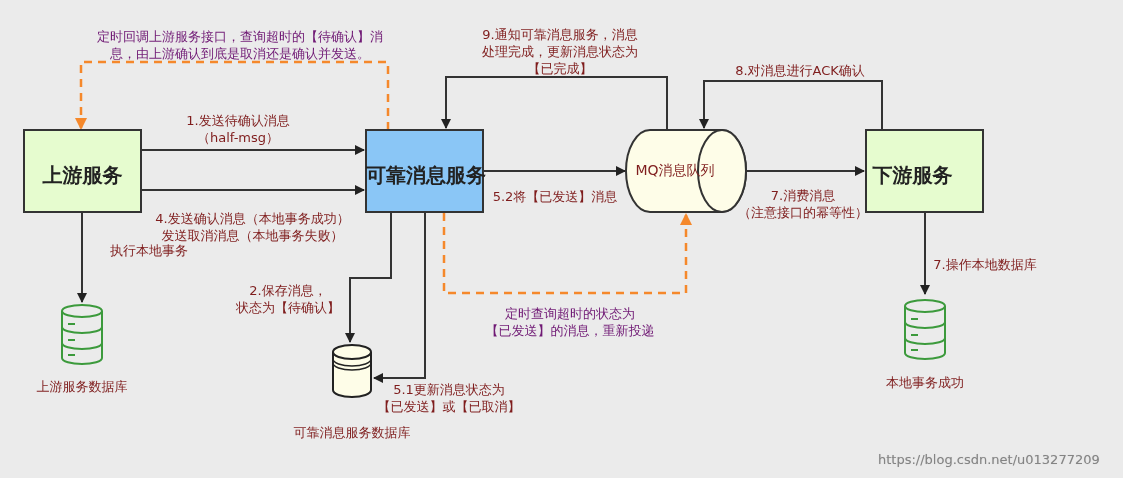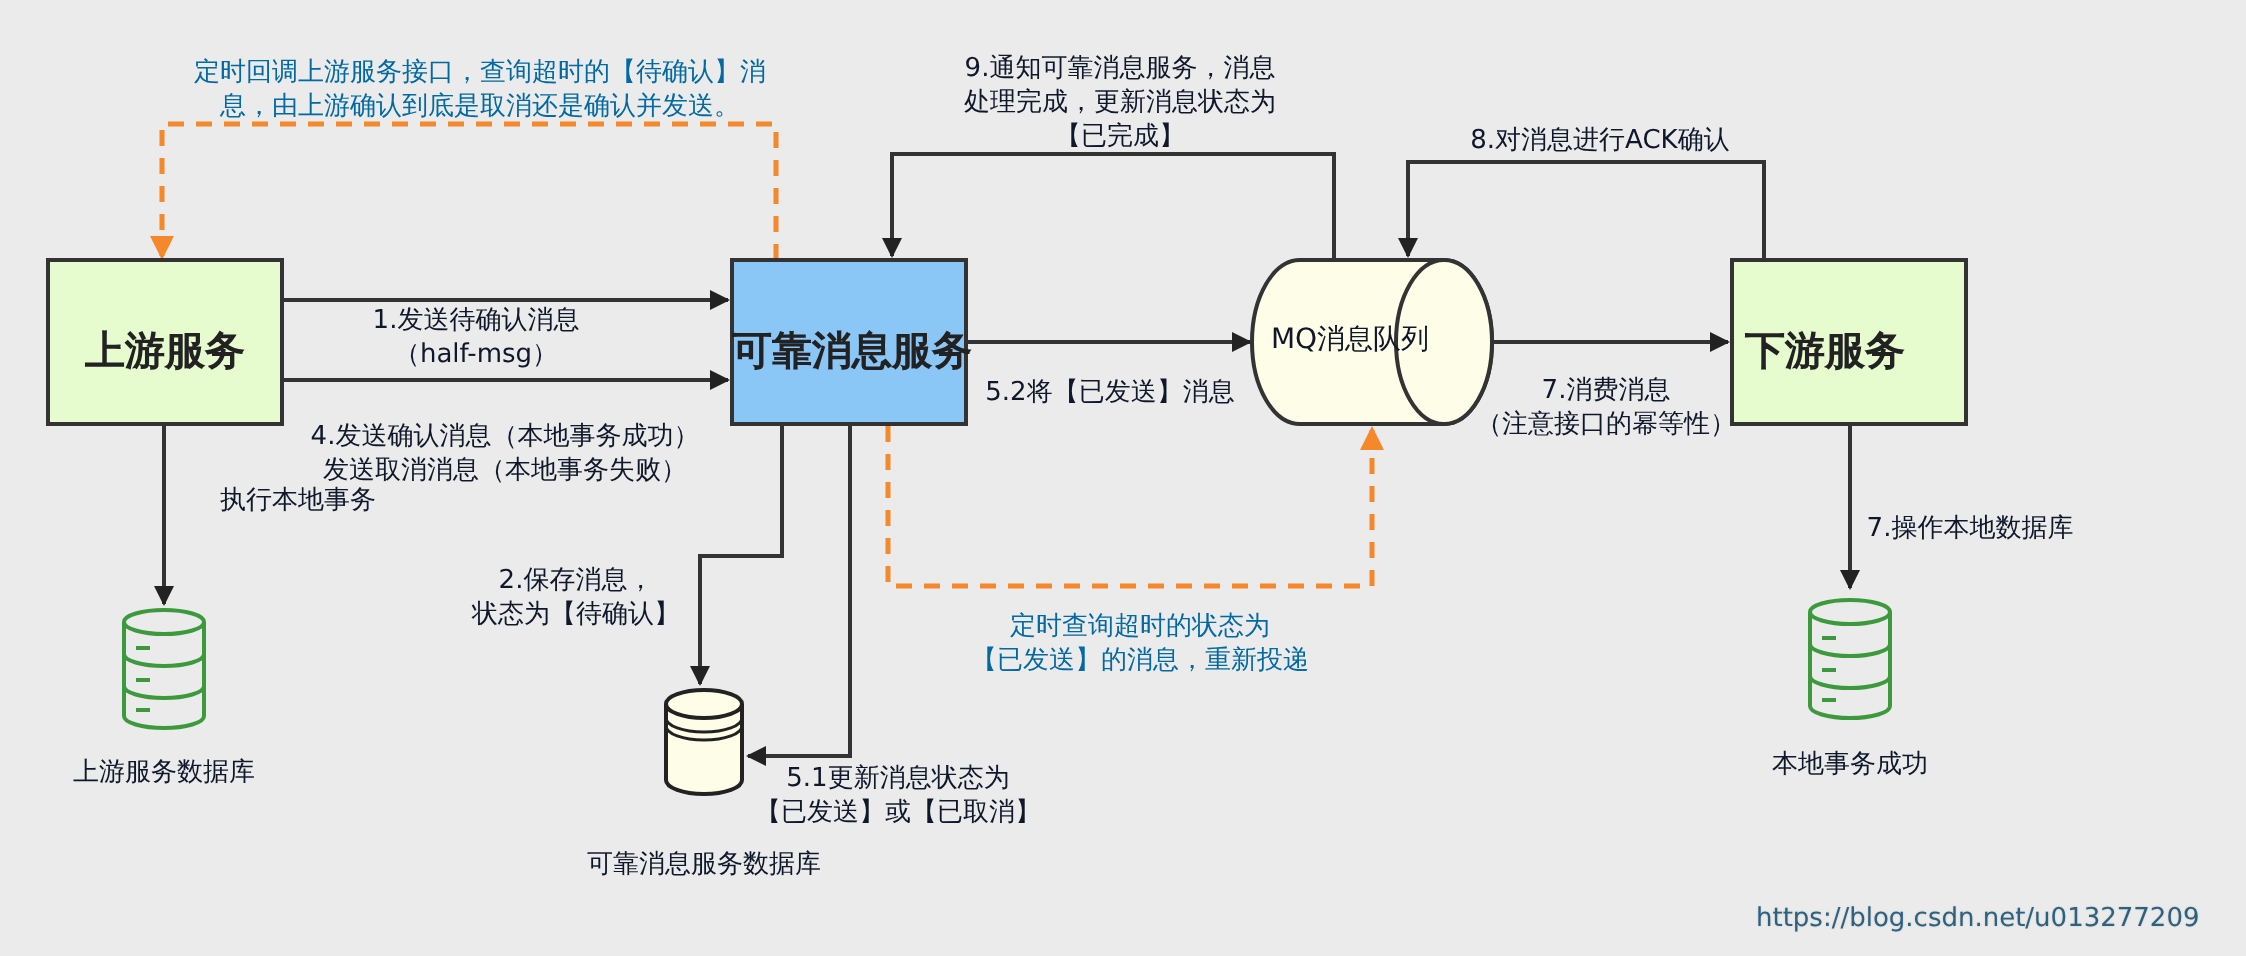--- a/index.html
+++ b/index.html
@@ -1,21 +1,21 @@
 <!DOCTYPE html>
 <html><head>
 <meta charset="utf-8">
 <style>
   html, body { margin:0; padding:0; }
   body { width:1123px; height:478px; background:#ebebeb; overflow:hidden; position:relative; font-family:"DejaVu Sans","Liberation Sans",sans-serif; }
   svg { position:absolute; left:0; top:0; }
-  .lbl { position:absolute; font-size:13px; color:#0f172a; line-height:17px; text-align:center; white-space:nowrap; }
-  .orange { color:#0369a1; }
+  .lbl { position:absolute; font-size:13px; color:#7f1d1d; line-height:17px; text-align:center; white-space:nowrap; }
+  .orange { color:#701a75; }
   .node-label { position:absolute; font-size:20px; font-weight:bold; color:#222; text-align:center; white-space:nowrap; }
-  .watermark { position:absolute; font-size:13px; color:#0c4a6e; opacity:0.85; text-shadow:0 0 1px #bbb; white-space:nowrap; }
+  .watermark { position:absolute; font-size:13px; color:#737373; opacity:0.85; text-shadow:0 0 1px #bbb; white-space:nowrap; }
 </style>
 </head>
 <body>
 
 <svg width="1123" height="478">
   <defs>
     <marker id="arr" markerWidth="10" markerHeight="10" refX="9" refY="5" orient="auto" markerUnits="userSpaceOnUse">
       <path d="M0,0 L10,5 L0,10 z" fill="#222"></path>
     </marker>
     <marker id="arrO" markerWidth="12" markerHeight="12" refX="10" refY="6" orient="auto" markerUnits="userSpaceOnUse">
@@ -95,21 +95,21 @@
 
 <div class="lbl orange" style="left:80px; top:28px; width:320px;">
   <div>定时回调上游服务接口，查询超时的【待确认】消</div>
   <div>息，由上游确认到底是取消还是确认并发送。</div>
 </div>
 <div class="lbl orange" style="left:475px; top:305px; width:190px;">
   <div>定时查询超时的状态为</div>
   <div>【已发送】的消息，重新投递</div>
 </div>
 
-<div class="lbl" style="left:168px; top:112px; width:140px;margin-top:40px;">
+<div class="lbl" style="left:168px; top:112px; width:140px;">
   <div>1.发送待确认消息</div>
   <div>（half-msg）</div>
 </div>
 <div class="lbl" style="left:140px; top:178px; width:225px;margin-top:32px;">
   <div>4.发送确认消息（本地事务成功）</div>
   <div>发送取消消息（本地事务失败）</div>
 </div>
 <div class="lbl" style="left:84px; top:242px; width:130px;">
   <div>执行本地事务</div>
 </div>

